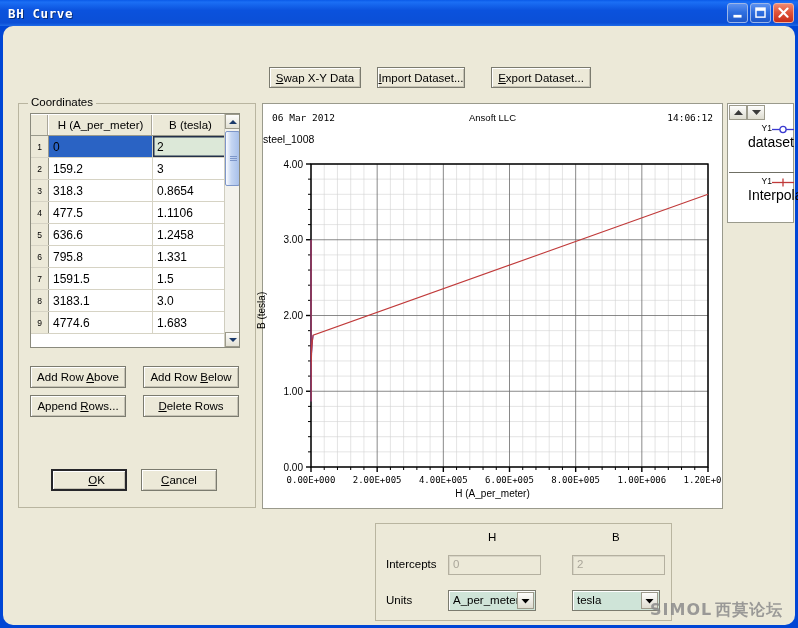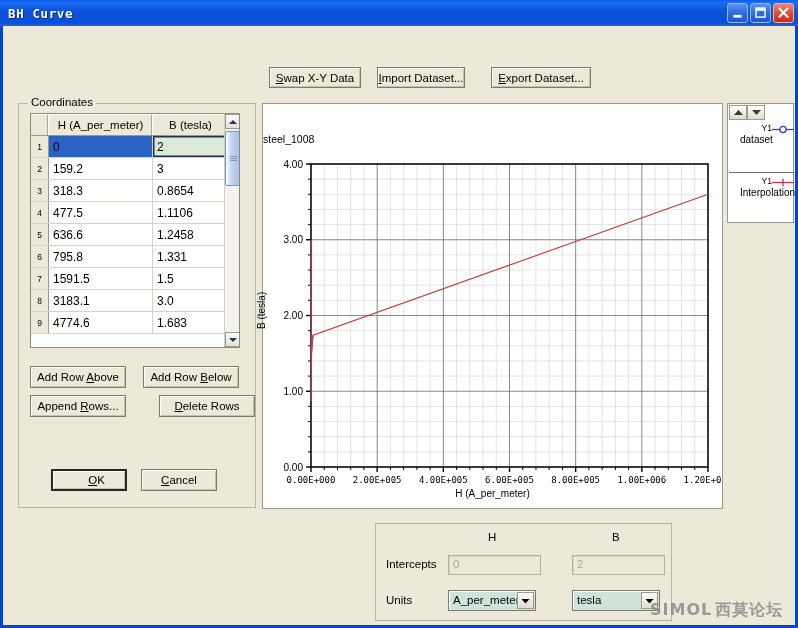--- a/index.html
+++ b/index.html
@@ -35,20 +35,21 @@
   .wbtn.close{
     background:linear-gradient(to bottom,#f08a72,#e0553a 45%,#c62d1a);
     border-color:#efb2a2;
   }
   .wbtn .g{position:absolute;left:0;top:0;right:0;bottom:0;}
   
   .client{
     position:absolute;left:3px;top:26px;width:792px;height:599px;
     background:#ece9d8;
     box-sizing:border-box;
+    border-radius:10px;
   }
   
   .btn{
     background:#ece9d8;
     border:1px solid #7b7b6f;
     box-shadow:inset 1px 1px 0 #ffffff, inset -1px -1px 0 #c5c2b4;
     font-size:11.5px;color:#000;
     display:flex;align-items:center;justify-content:center;
     box-sizing:border-box;cursor:default;
     font-family:"Liberation Sans", sans-serif;
@@ -122,21 +123,21 @@
     position:absolute;left:4px;top:24px;width:7px;height:6px;
     background:repeating-linear-gradient(to bottom,#7d96c9 0 1px,transparent 1px 2px);
   }
   .tri{width:0;height:0;}
   .tri.up{border-left:4px solid transparent;border-right:4px solid transparent;border-bottom:4px solid #1b3a6b;}
   .tri.down{border-left:4px solid transparent;border-right:4px solid transparent;border-top:4px solid #1b3a6b;}
   
   #add-above{position:absolute;left:27px;top:340px;width:96px;height:22px;}
   #add-below{position:absolute;left:140px;top:340px;width:96px;height:22px;}
   #append-rows{position:absolute;left:27px;top:369px;width:96px;height:22px;}
-  #delete-rows{position:absolute;left:140px;top:369px;width:96px;height:22px;margin-left:16px;}
+  #delete-rows{position:absolute;left:140px;top:369px;width:96px;height:22px;}
   #ok-btn{position:absolute;left:48px;top:443px;width:76px;height:22px;}
   #cancel-btn{position:absolute;left:138px;top:443px;width:76px;height:22px;}
   
   .plotpanel{
     position:absolute;left:259px;top:77px;width:461px;height:406px;
     background:#ffffff;border:1px solid #9a9a8c;box-sizing:border-box;
   }
   .plot-hdr{position:absolute;top:8px;left:0;width:100%;height:14px;font-size:10px;color:#000;}
   .plot-date{position:absolute;left:9px;top:0;font-family:"DejaVu Sans Mono", monospace;font-size:9.5px;}
   .plot-company{position:absolute;left:0;top:0;width:100%;text-align:center;font-size:9.5px;}
@@ -155,21 +156,21 @@
   .legend-btns{position:absolute;left:1px;top:1px;display:flex;}
   .lgbtn{
     width:18px;height:15px;box-sizing:border-box;
     background:linear-gradient(to bottom,#fdfdfc,#dedcd0);
     border:1px solid #9d9b8c;display:flex;align-items:center;justify-content:center;
   }
   .legend-entry{position:absolute;left:1px;width:65px;box-sizing:border-box;}
   .legend-entry.e1{top:17px;height:52px;border-bottom:1px solid #6f6f64;}
   .legend-entry.e2{top:70px;height:49px;}
   .lg-y{position:absolute;right:22px;top:2px;font-size:8.5px;}
-  .lg-name{position:absolute;left:3px;top:13px;font-size:10px;padding-left:8px;}
+  .lg-name{position:absolute;left:11px;top:13px;font-size:14px;padding-left:8px;}
   .lg-sym{position:absolute;right:0px;top:4px;width:22px;height:9px;}
   
   .bottompanel{
     position:absolute;left:372px;top:497px;width:297px;height:98px;
     border:1px solid #b9b5a0;box-sizing:border-box;background:#ece9d8;
   }
   .bp-h{position:absolute;left:112px;top:7px;font-size:11.5px;}
   .bp-b{position:absolute;left:236px;top:7px;font-size:11.5px;}
   .bp-intercepts{position:absolute;left:10px;top:34px;font-size:11.5px;}
   .bp-units{position:absolute;left:10px;top:70px;font-size:11.5px;}
@@ -333,20 +334,25 @@
     </div>
 
     <div class="btn default" id="ok-btn">
       <span><u>O</u><span>K</span></span>
     </div>
     <div class="btn" id="cancel-btn">
       <span><u>C</u><span>ancel</span></span>
     </div>
 
     <div class="plotpanel">
+      <div class="plot-hdr">
+        <span class="plot-date">06 Mar 2012</span>
+        <span class="plot-company">Ansoft LLC</span>
+        <span class="plot-time">14:06:12</span>
+      </div>
       <div class="plot-title">steel_1008</div>
       <div class="ylabel">B (tesla)</div>
       <div class="xlabel">H (A_per_meter)</div>
       <svg id="chart-svg" width="459" height="404" viewBox="0 0 459 404" style="position:absolute;left:0;top:0;">
           <rect x="48" y="60" width="397" height="303" fill="#ffffff"></rect>
           <line x1="61.233333333333334" y1="60" x2="61.233333333333334" y2="363" stroke="#d2d2d2" stroke-width="0.6"></line>
           <line x1="74.46666666666667" y1="60" x2="74.46666666666667" y2="363" stroke="#d2d2d2" stroke-width="0.6"></line>
           <line x1="87.7" y1="60" x2="87.7" y2="363" stroke="#d2d2d2" stroke-width="0.6"></line>
           <line x1="100.93333333333334" y1="60" x2="100.93333333333334" y2="363" stroke="#d2d2d2" stroke-width="0.6"></line>
           <line x1="127.4" y1="60" x2="127.4" y2="363" stroke="#d2d2d2" stroke-width="0.6"></line>

